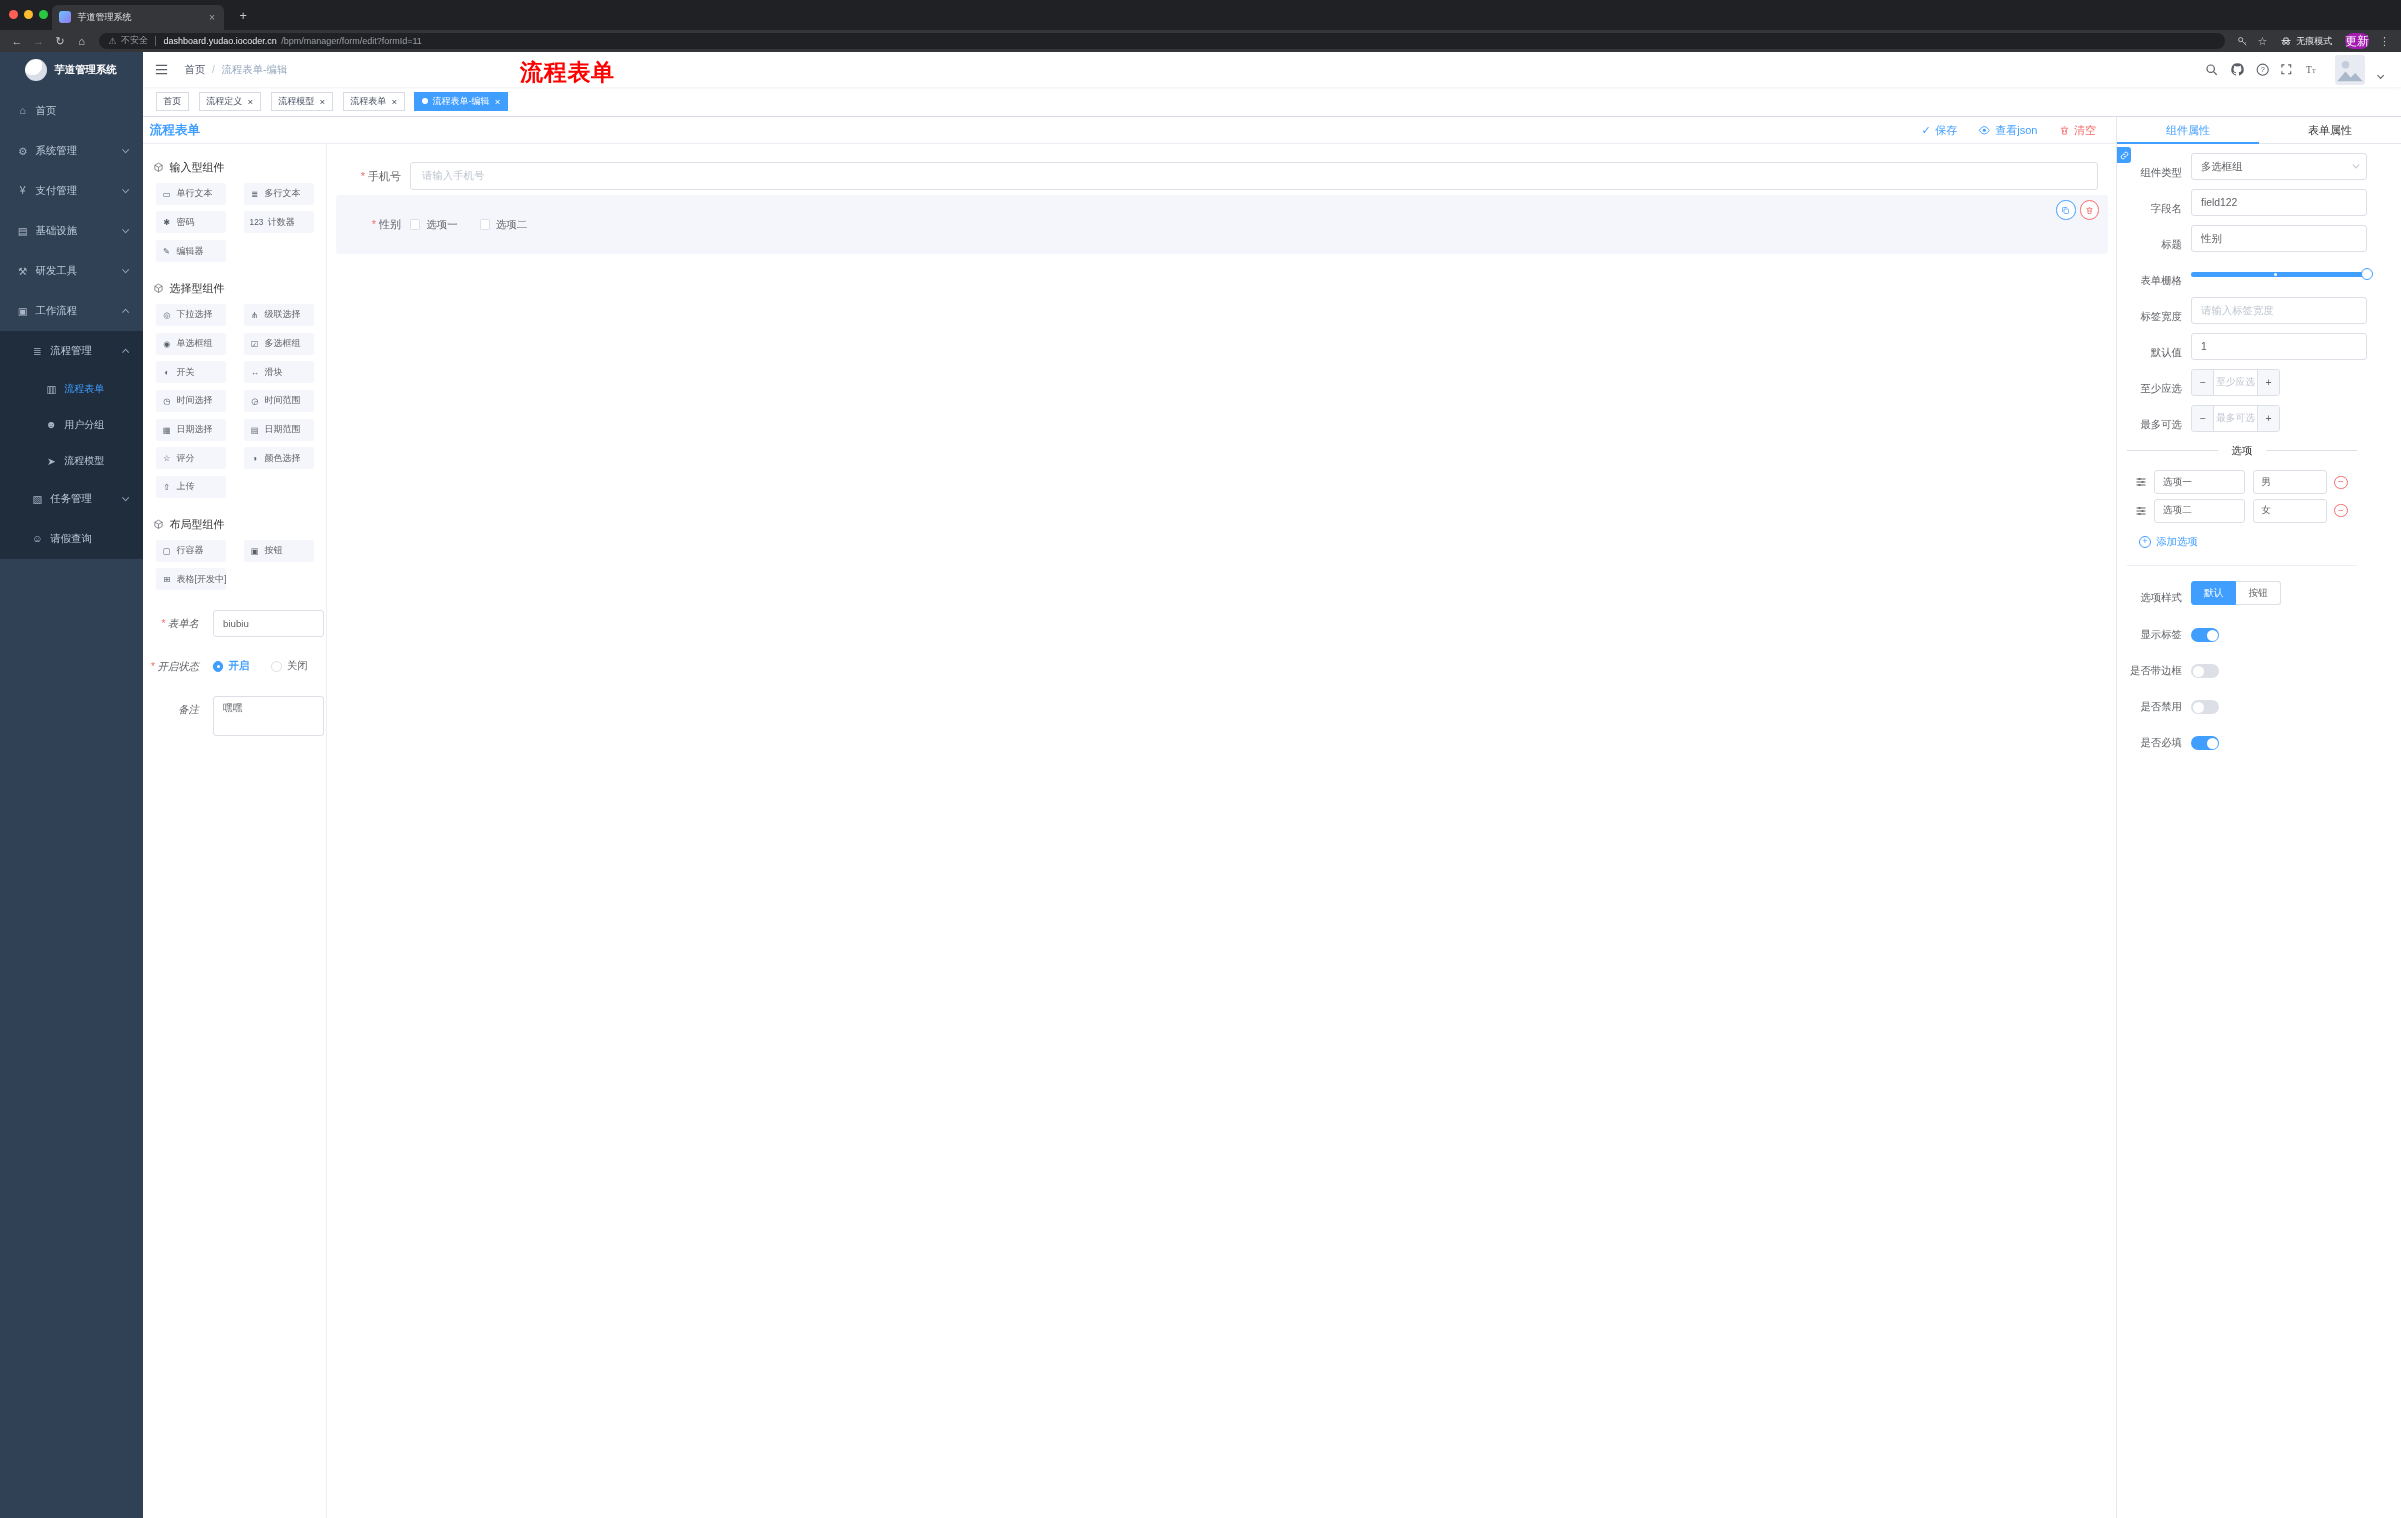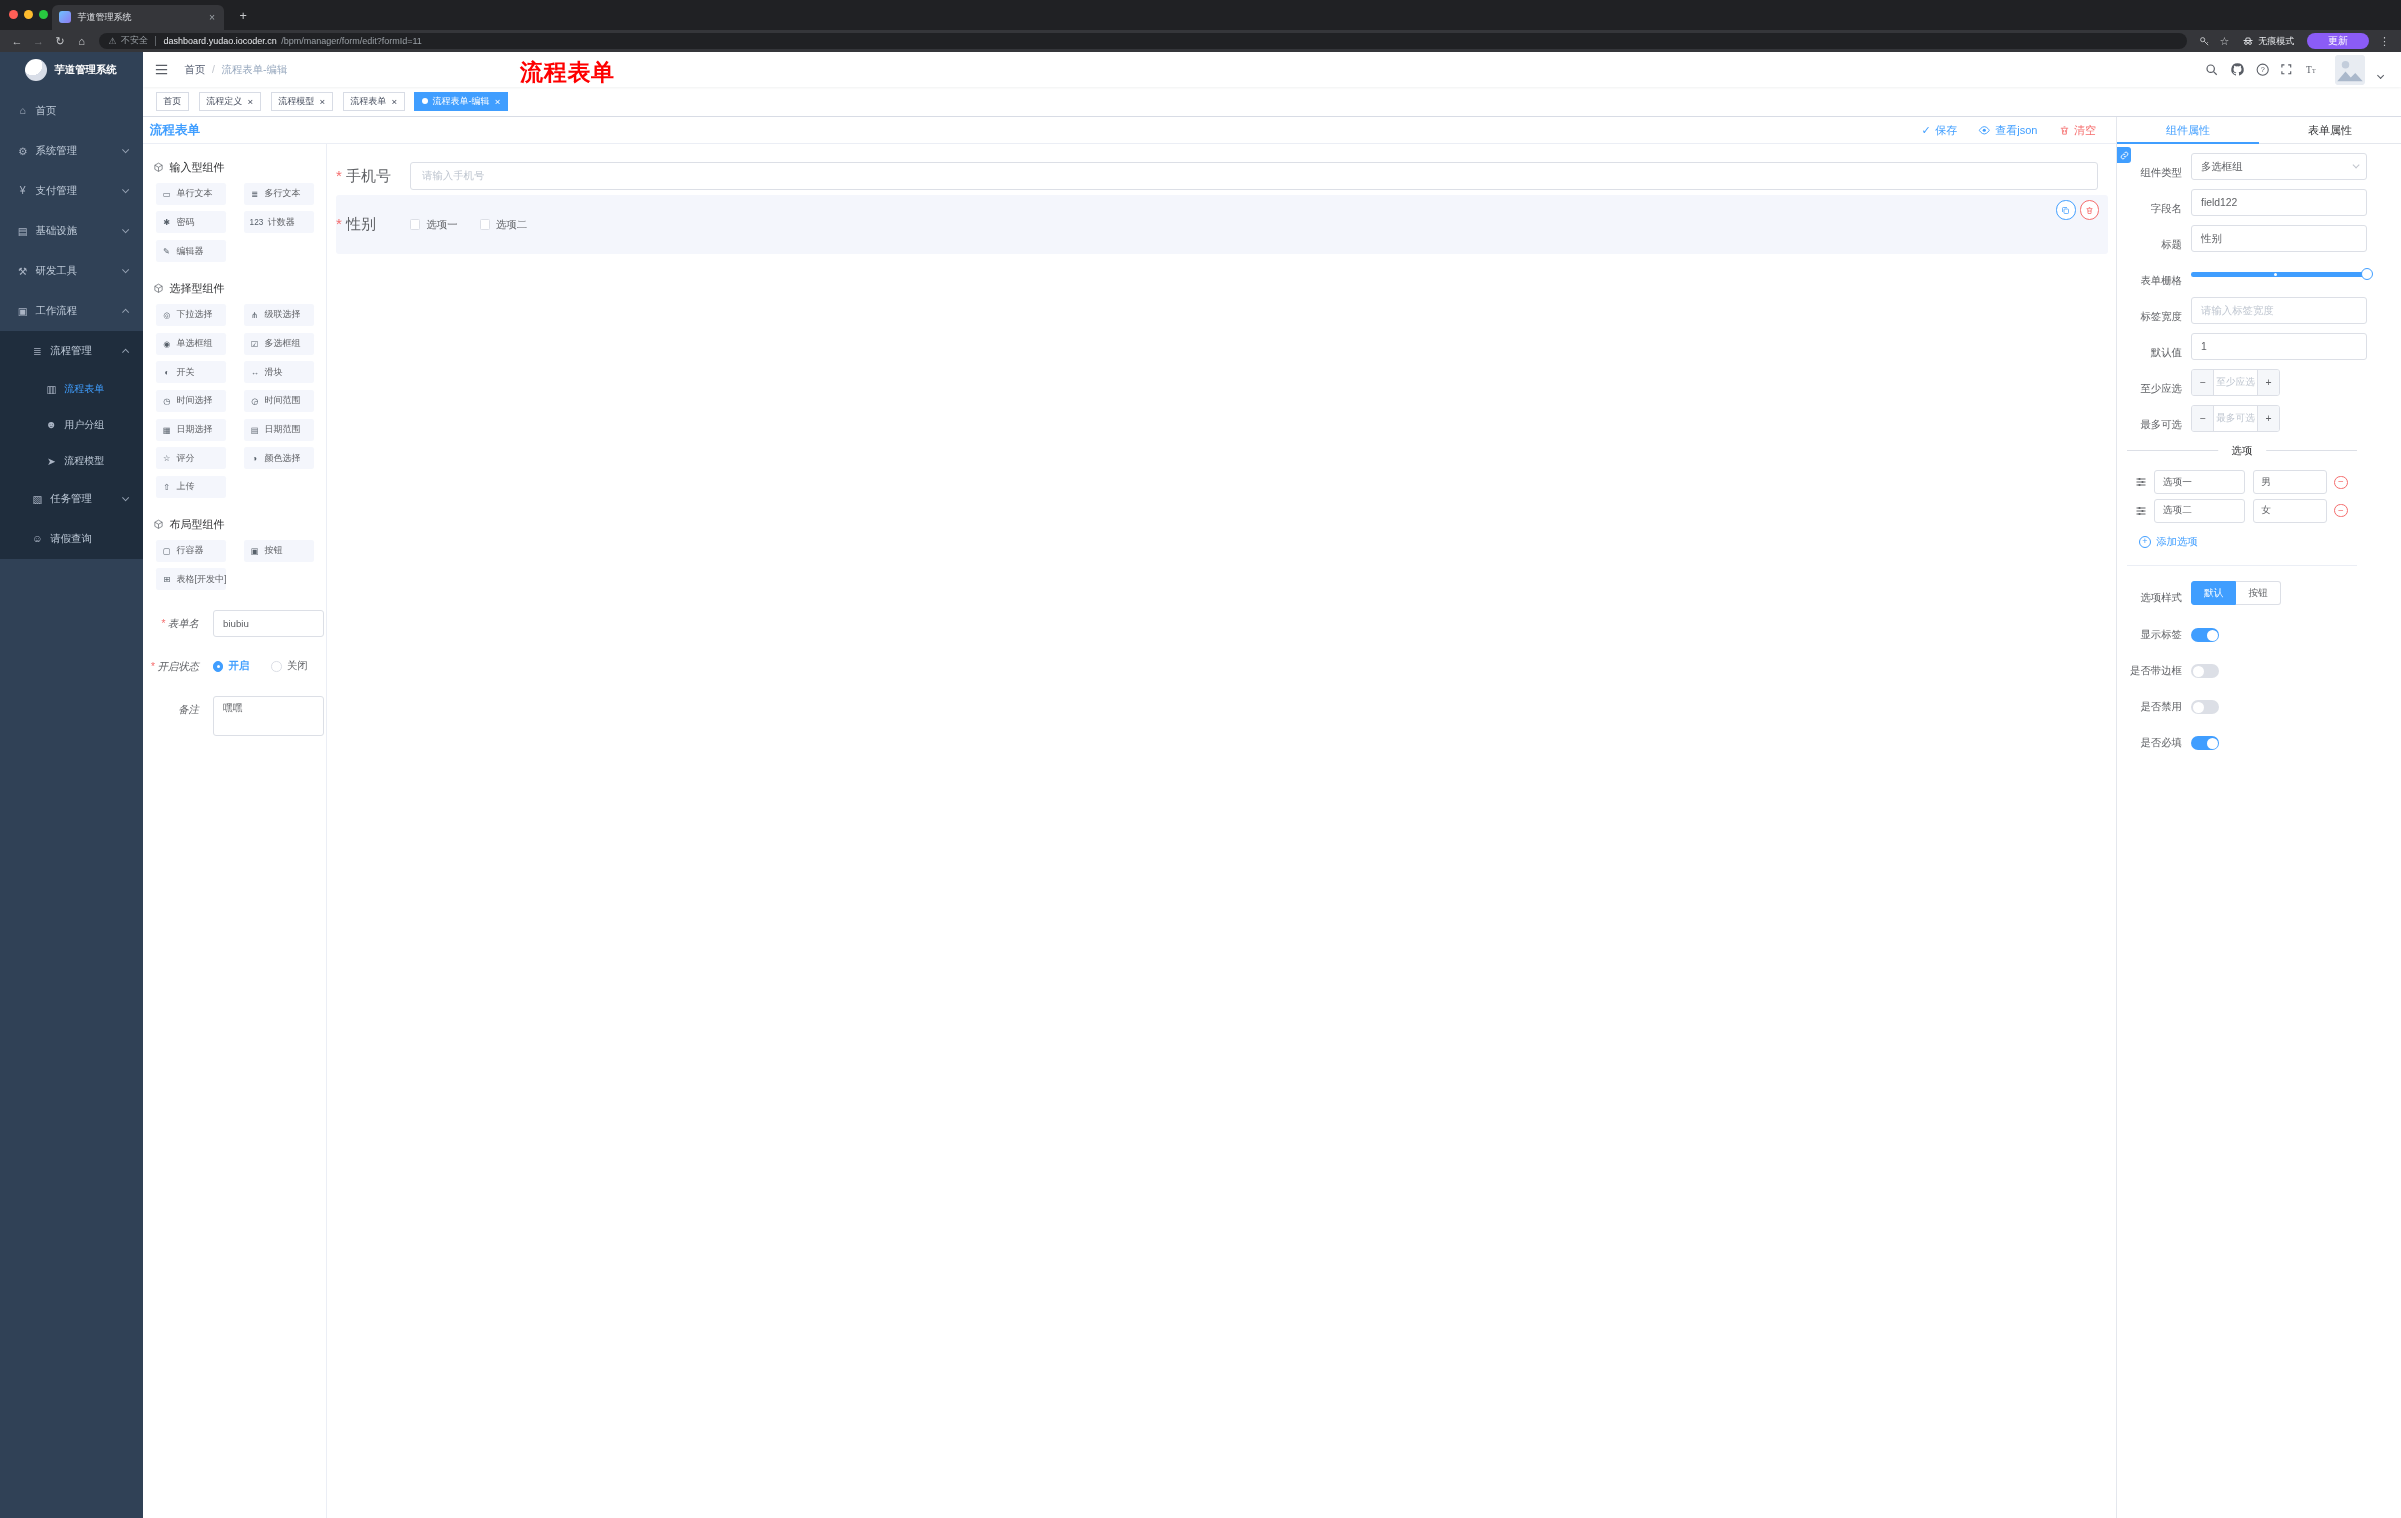--- a/index.html
+++ b/index.html
@@ -20,21 +20,21 @@
   .nav-btn { width:19.3px; height:18px; display:flex; align-items:center; justify-content:center; color:#c7c9cc; font-size:11px; cursor:pointer; border-radius:50%; }
   .nav-btn.dim { color:#73767a; }
   .address { flex:1; height:16.3px; background:#202124; border-radius:9px; margin:0 6px; display:flex; align-items:center; padding:0 9px; font-size:9px; gap:4.5px; min-width:0; }
   .warn { color:#9aa0a6; font-size:9px; }
   .sec-label { color:#9aa0a6; }
   .addr-div { width:0.7px; height:9.7px; background:#5f6368; margin:0 3px; }
   .host { color:#e8eaed; white-space:nowrap; }
   .path { color:#9aa0a6; white-space:nowrap; overflow:hidden; }
   .tb-icon { color:#c7c9cc; display:flex; align-items:center; justify-content:center; width:18px; height:18px; font-size:11px; cursor:pointer; flex-shrink:0; }
   .incog { display:flex; align-items:center; gap:4.5px; color:#e8eaed; font-size:9px; padding:0 6px; flex-shrink:0; }
-  .update-pill { background:#8b5cf6; color:#fff; font-size:10px; height:16.3px; padding:0 21px; border-radius:8.2px; display:flex; align-items:center; margin:0 4.5px; cursor:pointer; flex-shrink:0; }
+  .update-pill { background:#a21caf; color:#fff; font-size:12px; height:16.3px; padding:0 0; border-radius:8.2px; display:flex; align-items:center; margin:0 4.5px; cursor:pointer; flex-shrink:0; }
 
   
   .sidebar { position:absolute; top:52px; left:0; width:143px; bottom:0; background:#304156; overflow:hidden; z-index:20; }
   .logo-row { height:35px; display:flex; align-items:center; padding-left:25px; gap:7.4px; }
   .logo-avatar { width:22px; height:22px; border-radius:50%; background:radial-gradient(circle at 35% 30%, #ffffff 0 45%, #d9dee8 46% 100%); flex-shrink:0; }
   .logo-title { color:#fff; font-size:10.4px; font-weight:700; white-space:nowrap; }
   .menu { margin-top:3.7px; }
   .mi { position:relative; display:flex; align-items:center; height:40px; padding-left:16.3px; color:#bfcbd9; font-size:10.4px; cursor:pointer; white-space:nowrap; }
   .mi-icon { width:12.6px; margin-right:6.7px; font-size:10.4px; color:#aab4c4; text-align:center; flex-shrink:0; }
   .chev { width:5.2px; height:5.2px; border-right:1.1px solid #97a3b4; border-bottom:1.1px solid #97a3b4; display:inline-block; }
@@ -97,21 +97,21 @@
   .radio-item { display:flex; align-items:center; gap:5.2px; font-size:10.4px; cursor:pointer; }
   .rdot { width:10.4px; height:10.4px; border-radius:50%; border:0.7px solid #dcdfe6; background:#fff; position:relative; }
   .radio-item.on .rdot { border-color:#409eff; background:#409eff; }
   .radio-item.on .rdot::after { content:''; position:absolute; left:3px; top:3px; width:3px; height:3px; border-radius:50%; background:#fff; }
   .radio-item.on { color:#409eff;font-weight:bold; }
   .radio-item.off { color:#606266; }
 
   
   .canvas { flex:1; min-width:0; padding:18px 18px 0 9px; background:#fff; }
   .field-row { display:flex; align-items:center; min-height:28px; }
-  .f-label { width:74px; text-align:left; padding-right:9px; font-size:15px; color:#606266; flex-shrink:0; white-space:nowrap; }
+  .f-label { width:74px; text-align:right; padding-right:9px; font-size:11px; color:#606266; flex-shrink:0; white-space:nowrap; }
   .f-input { flex:1; height:28px; border:0.7px solid #dcdfe6; border-radius:3px; background:#fff; display:flex; align-items:center; padding:0 11px; font-size:10.4px; }
   .ph { color:#bfc6d0; }
   .field-wrap { position:relative; margin:5.2px -10.4px 0 0; height:59px; background:#f4f6fc; border-radius:3px; display:flex; align-items:center; }
   .wrap-actions { position:absolute; top:5.2px; right:9px; display:flex; gap:4.5px; }
   .wa-btn { width:19.3px; height:19.3px; border-radius:50%; background:#fff; display:flex; align-items:center; justify-content:center; cursor:pointer; }
   .wa-btn.copy { border:0.7px solid #409eff; color:#409eff; }
   .wa-btn.del { border:0.7px solid #f56c6c; color:#f56c6c; }
   .cbs { display:flex; gap:22px; align-items:center; }
   .cb { display:flex; align-items:center; gap:6px; font-size:10.4px; color:#606266; cursor:pointer; }
   .cb-box { width:10.4px; height:10.4px; border:0.7px solid #dcdfe6; border-radius:1.5px; background:#fff; }

